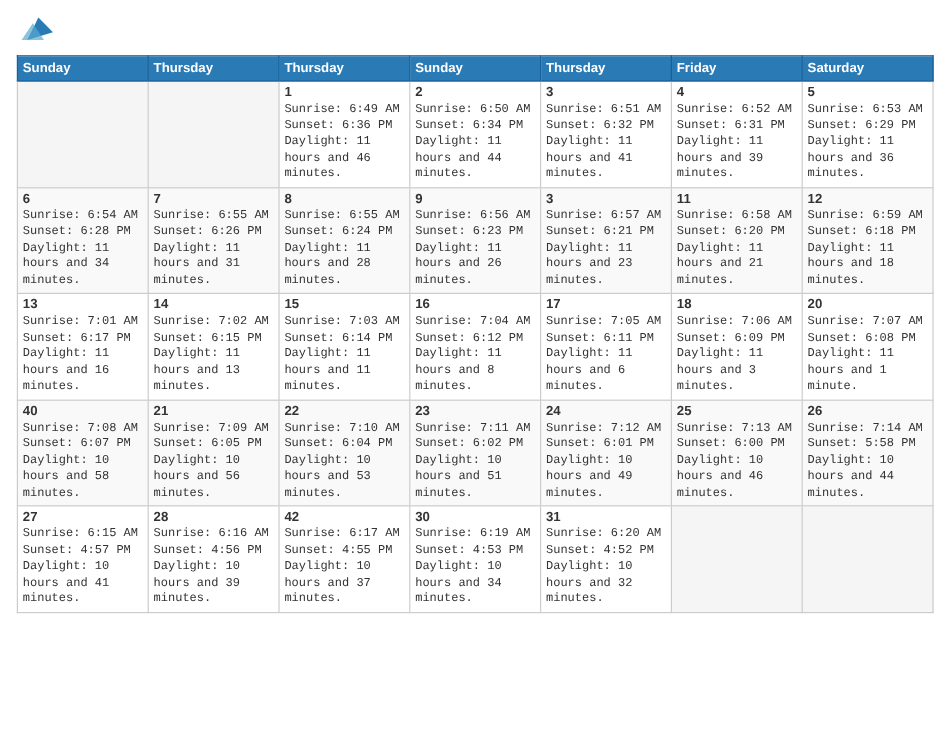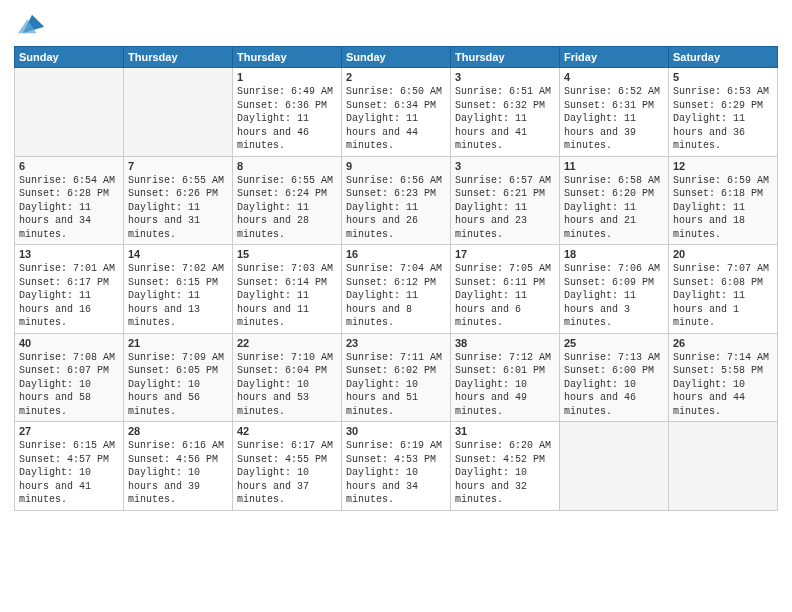--- a/index.html
+++ b/index.html
@@ -232,21 +232,21 @@
           </td>
           <td>
             <span class="day-num">22</span>
             <div class="day-info">Sunrise: 7:10 AM<br>Sunset: 6:04 PM<br>Daylight: 10 hours and 53 minutes.</div>
           </td>
           <td>
             <span class="day-num">23</span>
             <div class="day-info">Sunrise: 7:11 AM<br>Sunset: 6:02 PM<br>Daylight: 10 hours and 51 minutes.</div>
           </td>
           <td>
-            <span class="day-num">38</span>
+            <span class="day-num">24</span>
             <div class="day-info">Sunrise: 7:12 AM<br>Sunset: 6:01 PM<br>Daylight: 10 hours and 49 minutes.</div>
           </td>
           <td>
             <span class="day-num">25</span>
             <div class="day-info">Sunrise: 7:13 AM<br>Sunset: 6:00 PM<br>Daylight: 10 hours and 46 minutes.</div>
           </td>
           <td>
             <span class="day-num">26</span>
             <div class="day-info">Sunrise: 7:14 AM<br>Sunset: 5:58 PM<br>Daylight: 10 hours and 44 minutes.</div>
           </td>

